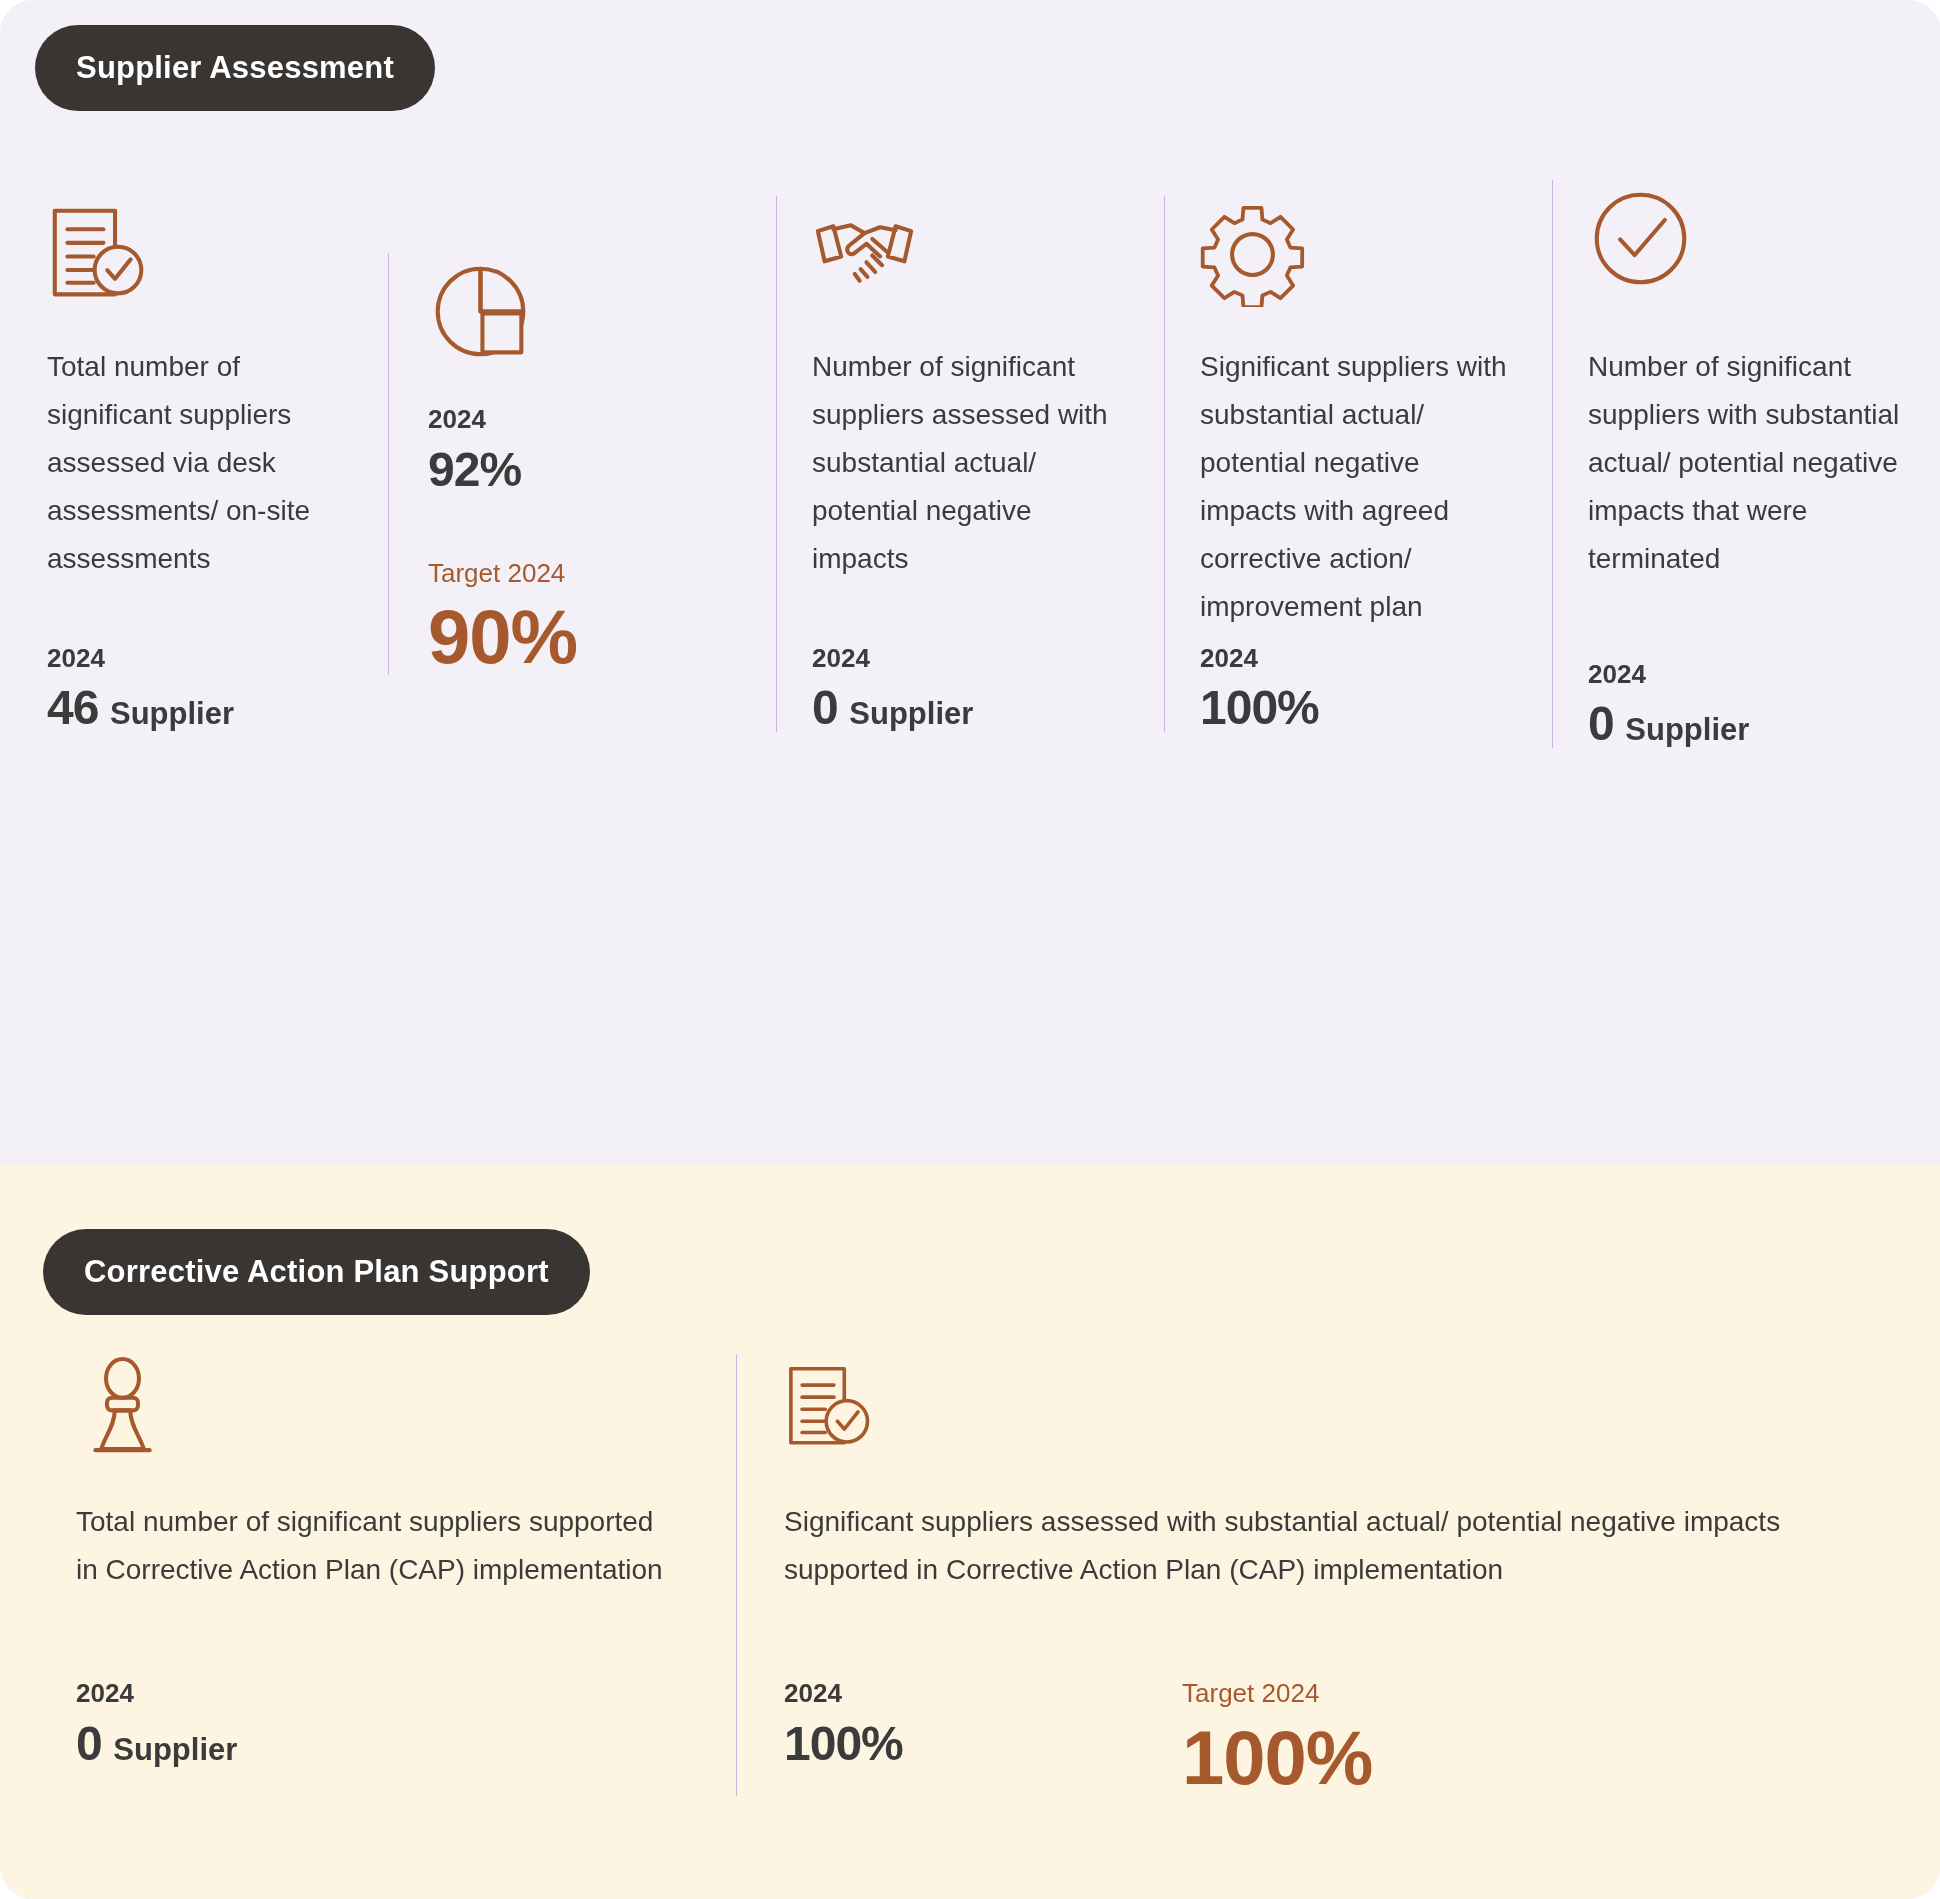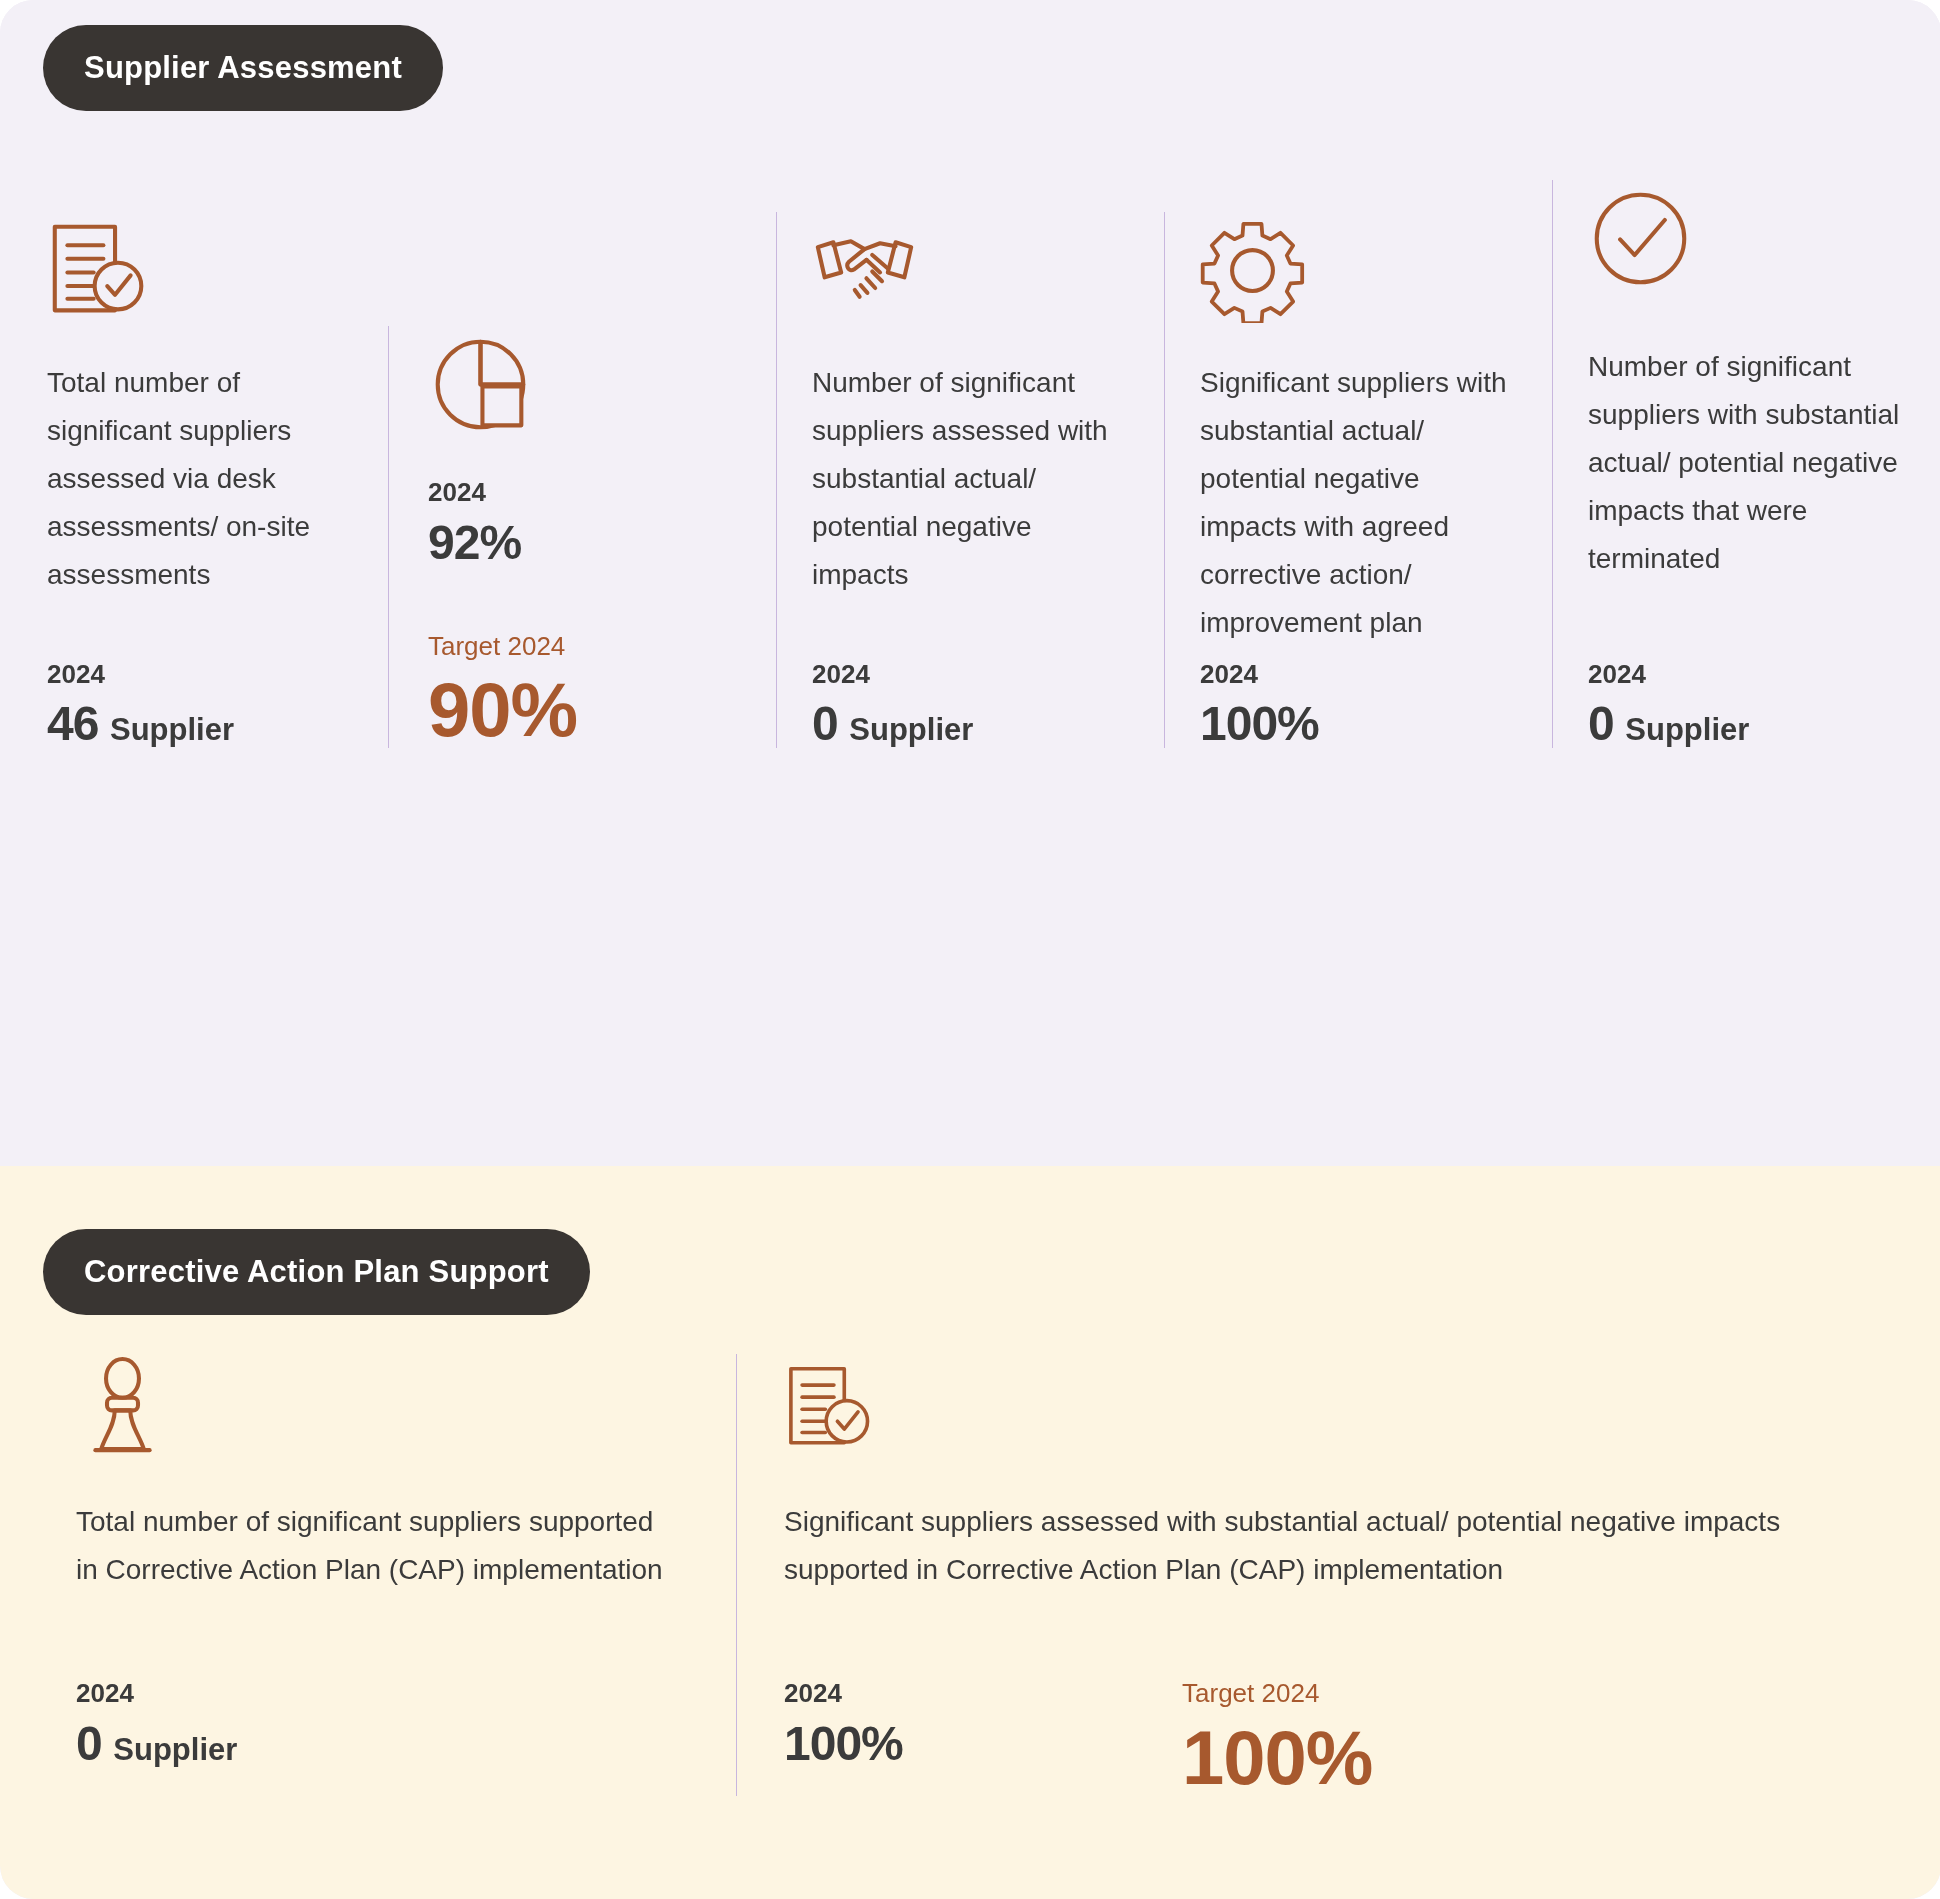--- a/index.html
+++ b/index.html
@@ -45,37 +45,37 @@
     border-radius: 58px;
     font-size: 31px;
     font-weight: 700;
     letter-spacing: 0.2px;
     line-height: 1;
     padding: 27px 41px 28px 41px;
     white-space: nowrap;
   }
   .pill-top {
     position: absolute;
-    left: 43px;
+    left: 35px;
     top: 25px;
   }
   .pill-bottom {
     position: absolute;
     left: 43px;
     top: 1229px;
   }
 
   
   .metrics-top {
     position: absolute;
     left: 0;
     top: 180px;
     width: 1941px;
     display: flex;
-    align-items: flex-end;
+    align-items: center;
   }
   .metric {
     position: relative;
     box-sizing: border-box;
     display: flex;
     flex-direction: column;
   }
   .metric.col1 { width: 388px; padding: 0 29px 0 47px; }
   .metric.col2 { width: 388px; padding: 0 29px 0 39px; border-left: 1.9px solid #c8b6de; }
   .metric.col3 { width: 388px; padding: 0 29px 0 35px; border-left: 1.9px solid #c8b6de; }

